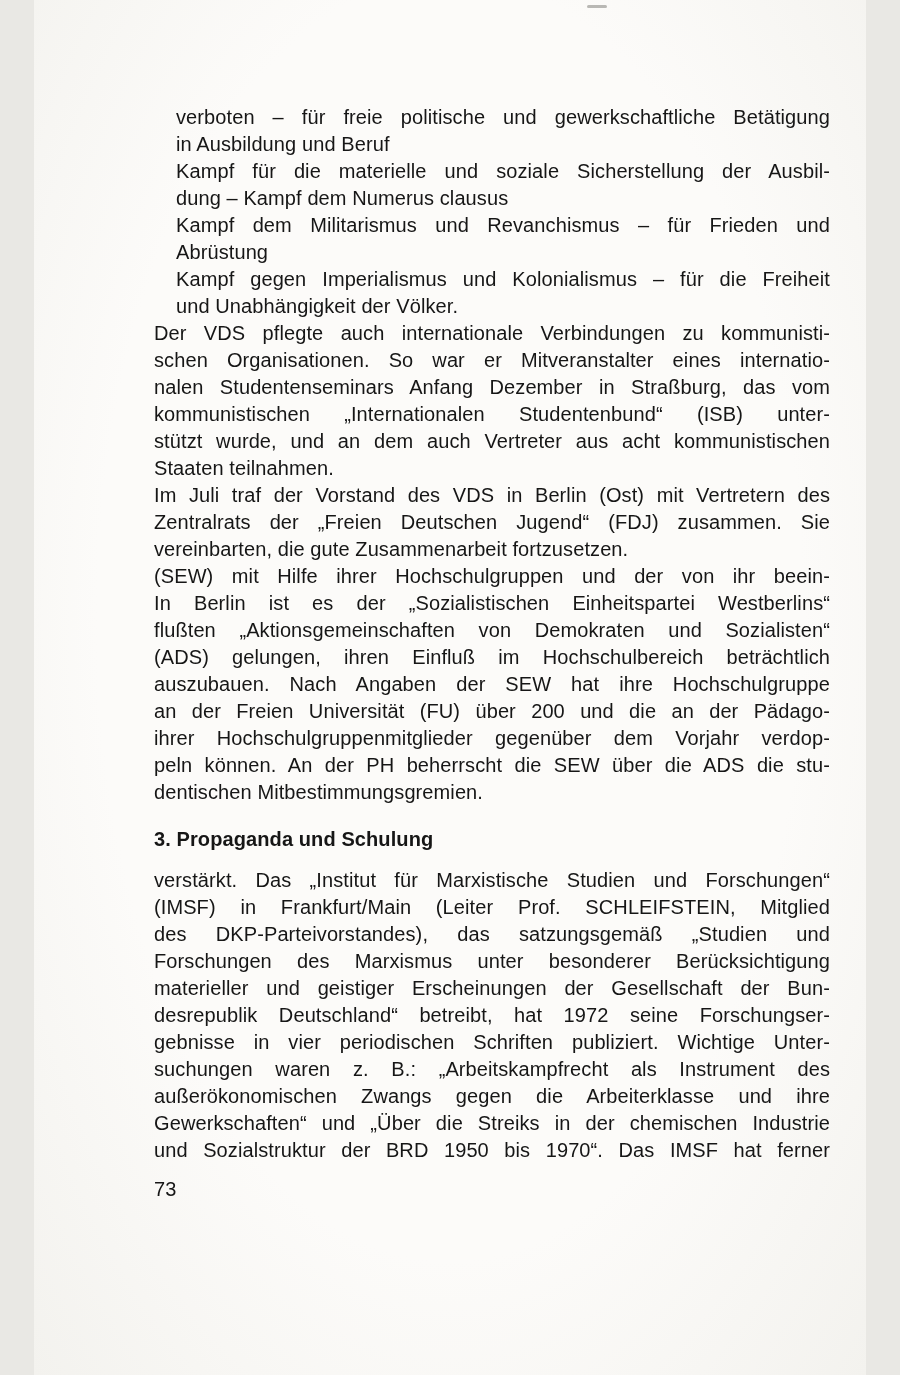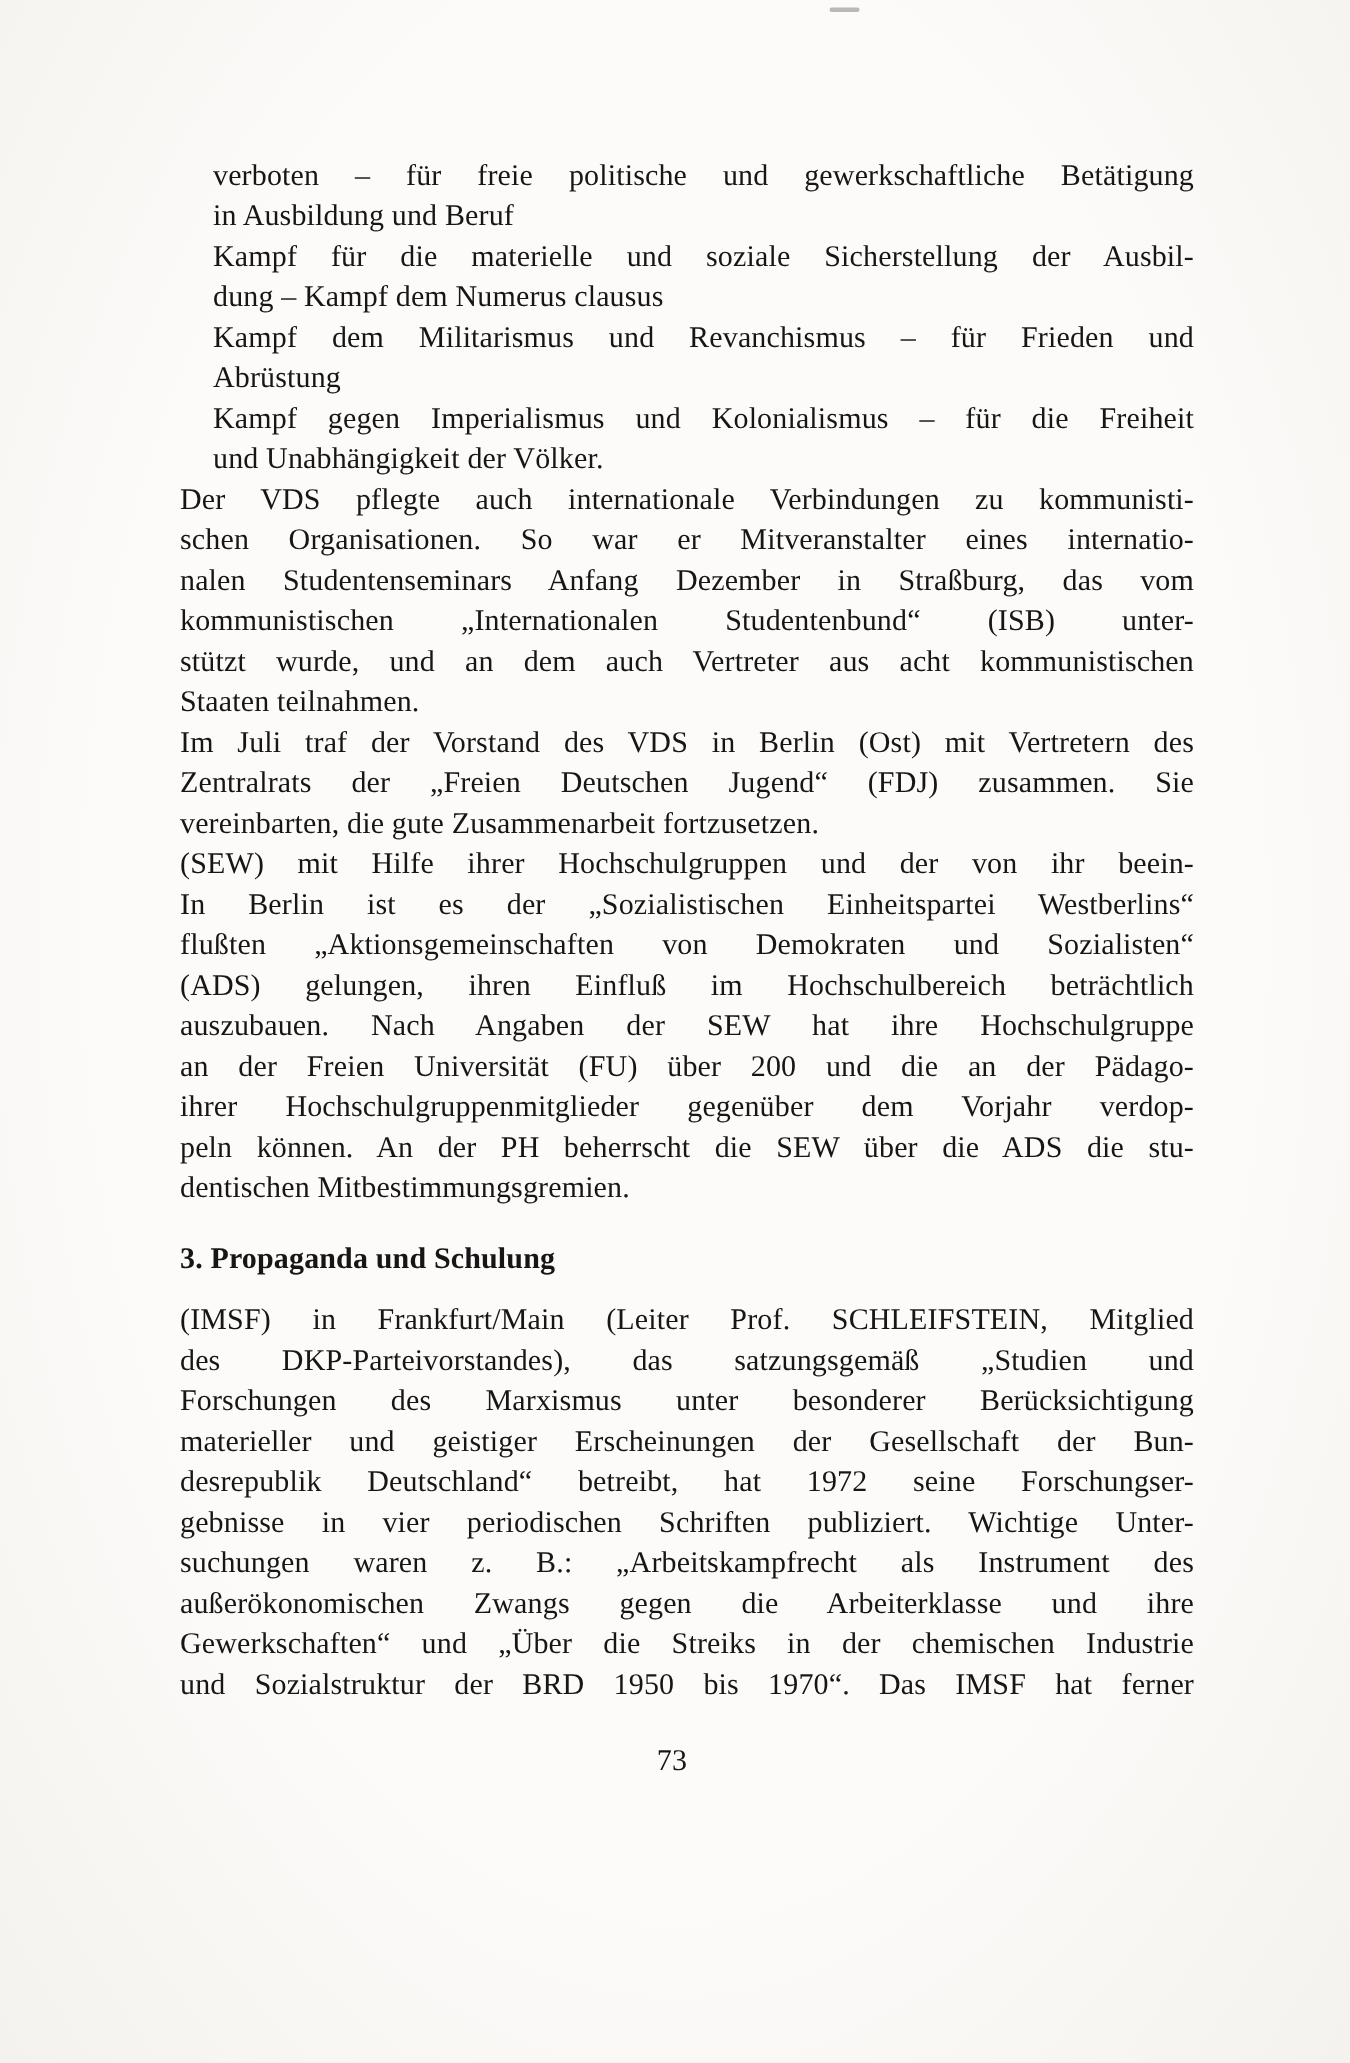--- a/index.html
+++ b/index.html
@@ -3,28 +3,27 @@
 <meta charset="utf-8">
 <style>
   html, body {
     margin: 0;
     padding: 0;
     background: #e9e8e4;
     font-family: "Liberation Sans", "DejaVu Sans", sans-serif;
   }
   .page {
     position: relative;
-    width: 900px;
+    width: 832px;
     height: 1375px;
     margin: 0 auto;
     background: #fbfaf7;
     background-image: radial-gradient(ellipse at 50% 45%, #fcfbf9 60%, #f3f2ee 100%);
     overflow: hidden;
     color: #161616;
-    font-family: Liberation Serif, serif;
   }
   .scan-mark {
     position: absolute;
     top: 5px;
     left: 553px;
     width: 20px;
     height: 3px;
     background: #b9b8b4;
     border-radius: 2px;
   }
@@ -47,22 +46,22 @@
   .list-block {
     margin-left: 22px;
   }
   .heading {
     font-size: 20px;
     line-height: 27px;
     font-weight: 700;
     margin: 20px 0 14px 0;
   }
   .page-number {
-    margin-top: 24px;
-    text-align: center;
+    margin-top: 12px;
+    text-align: left;
     padding-right: 20px;
     font-size: 20px;
     line-height: 27px;
   }
 </style>
 </head>
 <body>
 
 <div class="page">
   <div class="scan-mark"></div>
@@ -111,20 +110,21 @@
         <div class="line">auszubauen. Nach Angaben der SEW hat ihre Hochschulgruppe</div>
         <div class="line">an der Freien Universität (FU) über 200 und die an der Pädago-</div>
         <div class="line">ihrer Hochschulgruppenmitglieder gegenüber dem Vorjahr verdop-</div>
         <div class="line">peln können. An der PH beherrscht die SEW über die ADS die stu-</div>
         <div class="line flush">dentischen Mitbestimmungsgremien.</div>
       </div>
 
     <h2 class="heading">3. Propaganda und Schulung</h2>
 
     <div class="paragraph">
+        <div class="line">verstärkt. Das „Institut für Marxistische Studien und Forschungen“</div>
         <div class="line">(IMSF) in Frankfurt/Main (Leiter Prof. SCHLEIFSTEIN, Mitglied</div>
         <div class="line">des DKP-Parteivorstandes), das satzungsgemäß „Studien und</div>
         <div class="line">Forschungen des Marxismus unter besonderer Berücksichtigung</div>
         <div class="line">materieller und geistiger Erscheinungen der Gesellschaft der Bun-</div>
         <div class="line">desrepublik Deutschland“ betreibt, hat 1972 seine Forschungser-</div>
         <div class="line">gebnisse in vier periodischen Schriften publiziert. Wichtige Unter-</div>
         <div class="line">suchungen waren z. B.: „Arbeitskampfrecht als Instrument des</div>
         <div class="line">außerökonomischen Zwangs gegen die Arbeiterklasse und ihre</div>
         <div class="line">Gewerkschaften“ und „Über die Streiks in der chemischen Industrie</div>
         <div class="line">und Sozialstruktur der BRD 1950 bis 1970“. Das IMSF hat ferner</div>

